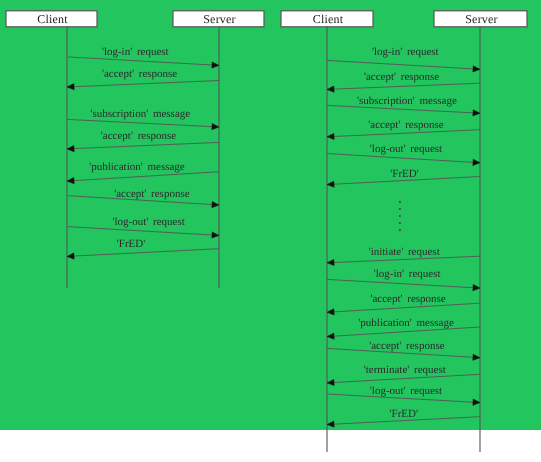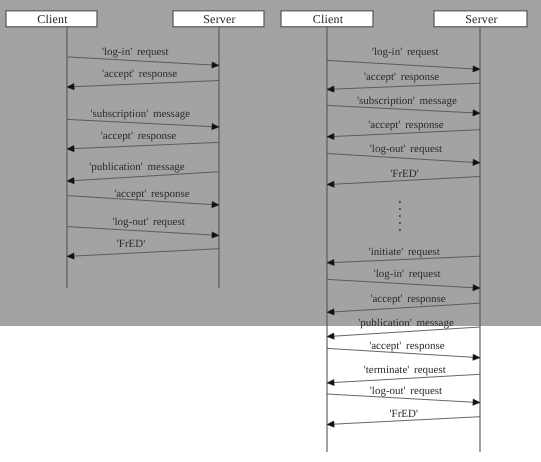--- a/index.html
+++ b/index.html
@@ -1,18 +1,18 @@
 <!DOCTYPE html>
 <html><head>
 <meta charset="utf-8">
 <title>Sequence Diagram</title>
 <style>
   html,body{margin:0;padding:0;background:#ffffff;}
   body{width:541px;height:462px;overflow:hidden;font-family:"Liberation Serif",serif;}
-  #canvas{position:relative;width:541px;height:326px;background:#a3a3a3;}
+  #canvas{position:relative;width:541px;height:430px;background:#22c55e;}
   text{-webkit-font-smoothing:antialiased;text-rendering:geometricPrecision;}
   svg{position:absolute;left:0;top:0;}
   .lbl{font-family:"Liberation Serif",serif;font-size:11px;fill:#2b2b2b;text-anchor:middle;word-spacing:2px;}
   .hdr{font-family:"Liberation Serif",serif;font-size:12px;fill:#1f1f1f;text-anchor:middle;letter-spacing:0.2px;}
 </style>
 </head>
 <body>
 
 <div id="canvas">
   <svg id="svgroot" width="541" height="462" viewBox="0 0 541 462">

